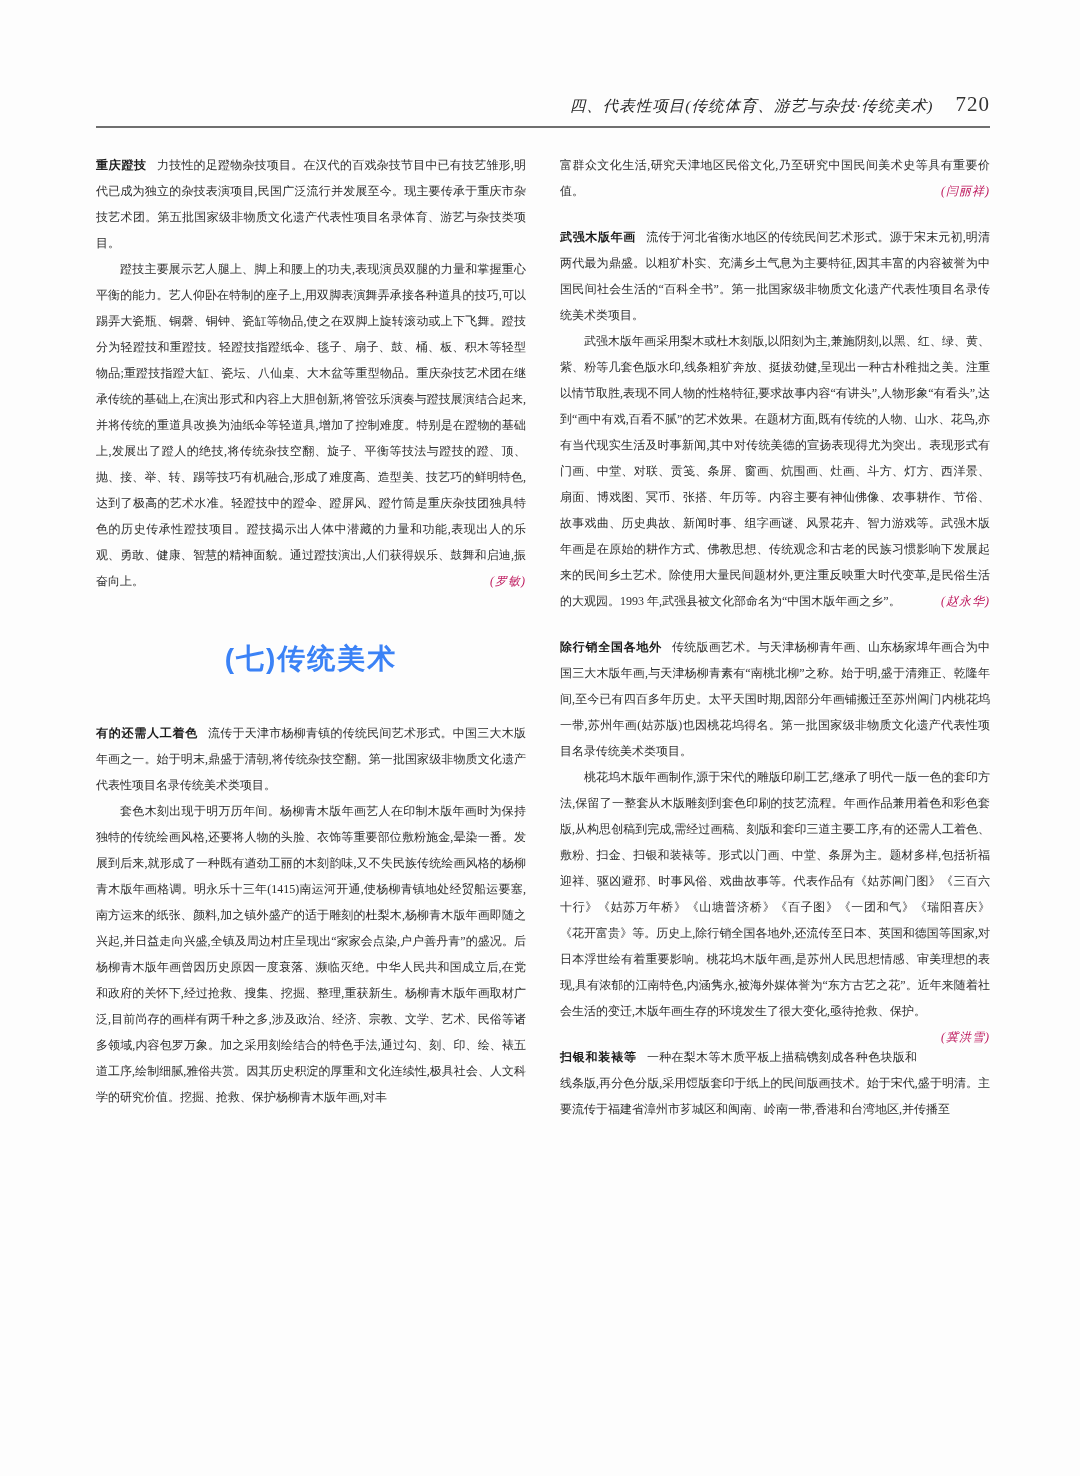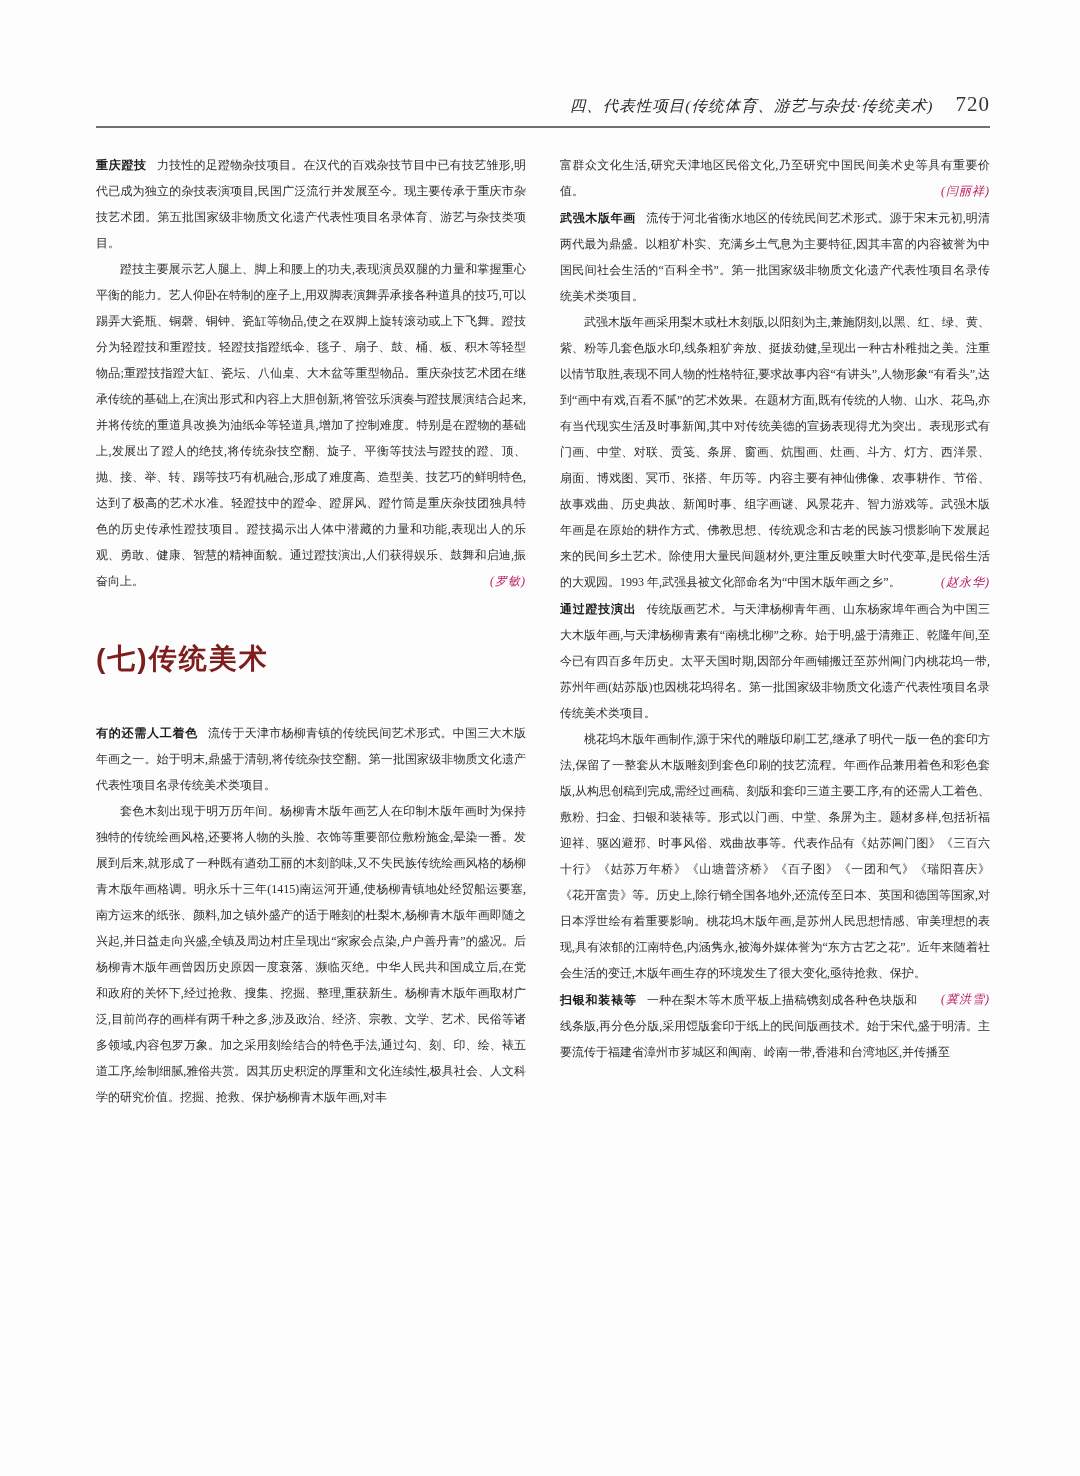--- a/index.html
+++ b/index.html
@@ -48,41 +48,42 @@
     flex:0 0 430px;
   }
   .para{
     margin:0;
     font-size:12px;
     line-height:26px;
     text-align:justify;
     color:#2d2d2d;
   }
   .para.indent{ text-indent:2em; }
-  .entry{ margin-top:1px; }
+  .entry{ margin-top:20px; }
   .entry.first{ margin-top:0; }
   .term{
     font-family:"Liberation Sans","DejaVu Sans",sans-serif;
     font-weight:700;
     color:#1c1c1c;
     margin-right:0.85em;
     letter-spacing:0.5px;
   }
   .attribution{
     float:right;
     font-style:italic;
     letter-spacing:1px;
     color:#be185d;
   }
   .section-heading{
+    text-align:center;
     font-family:"Liberation Sans","DejaVu Sans",sans-serif;
     font-weight:700;
     font-size:28px;
     letter-spacing:2px;
-    color:#7f1d1d;
+    color:#3b82f6;
     margin:46px 0 42px 0;
   }
 </style>
 </head>
 <body>
 
 <div class="page">
 
   <div class="running-head">
     <span class="head-title">四、代表性项目(传统体育、游艺与杂技·传统美术)</span>
@@ -110,21 +111,21 @@
     <div class="col">
 
       <p class="para"><span>富群众文化生活,研究天津地区民俗文化,乃至研究中国民间美术史等具有重要价值。</span><span class="attribution">(闫丽祥)</span></p>
 
       <div class="entry">
         <p class="para"><span class="term">武强木版年画</span><span>流传于河北省衡水地区的传统民间艺术形式。源于宋末元初,明清两代最为鼎盛。以粗犷朴实、充满乡土气息为主要特征,因其丰富的内容被誉为中国民间社会生活的“百科全书”。第一批国家级非物质文化遗产代表性项目名录传统美术类项目。</span></p>
         <p class="para indent"><span>武强木版年画采用梨木或杜木刻版,以阳刻为主,兼施阴刻,以黑、红、绿、黄、紫、粉等几套色版水印,线条粗犷奔放、挺拔劲健,呈现出一种古朴稚拙之美。注重以情节取胜,表现不同人物的性格特征,要求故事内容“有讲头”,人物形象“有看头”,达到“画中有戏,百看不腻”的艺术效果。在题材方面,既有传统的人物、山水、花鸟,亦有当代现实生活及时事新闻,其中对传统美德的宣扬表现得尤为突出。表现形式有门画、中堂、对联、贡笺、条屏、窗画、炕围画、灶画、斗方、灯方、西洋景、扇面、博戏图、冥币、张搭、年历等。内容主要有神仙佛像、农事耕作、节俗、故事戏曲、历史典故、新闻时事、组字画谜、风景花卉、智力游戏等。武强木版年画是在原始的耕作方式、佛教思想、传统观念和古老的民族习惯影响下发展起来的民间乡土艺术。除使用大量民间题材外,更注重反映重大时代变革,是民俗生活的大观园。1993 年,武强县被文化部命名为“中国木版年画之乡”。</span><span class="attribution">(赵永华)</span></p>
       </div>
 
       <div class="entry">
-        <p class="para"><span class="term">通过蹬技演出</span><span>传统版画艺术。与天津杨柳青年画、山东杨家埠年画合为中国三大木版年画,与天津杨柳青素有“南桃北柳”之称。始于明,盛于清雍正、乾隆年间,至今已有四百多年历史。太平天国时期,因部分年画铺搬迁至苏州阊门内桃花坞一带,苏州年画(姑苏版)也因桃花坞得名。第一批国家级非物质文化遗产代表性项目名录传统美术类项目。</span></p>
+        <p class="para"><span class="term">除行销全国各地外</span><span>传统版画艺术。与天津杨柳青年画、山东杨家埠年画合为中国三大木版年画,与天津杨柳青素有“南桃北柳”之称。始于明,盛于清雍正、乾隆年间,至今已有四百多年历史。太平天国时期,因部分年画铺搬迁至苏州阊门内桃花坞一带,苏州年画(姑苏版)也因桃花坞得名。第一批国家级非物质文化遗产代表性项目名录传统美术类项目。</span></p>
         <p class="para indent"><span>桃花坞木版年画制作,源于宋代的雕版印刷工艺,继承了明代一版一色的套印方法,保留了一整套从木版雕刻到套色印刷的技艺流程。年画作品兼用着色和彩色套版,从构思创稿到完成,需经过画稿、刻版和套印三道主要工序,有的还需人工着色、敷粉、扫金、扫银和装裱等。形式以门画、中堂、条屏为主。题材多样,包括祈福迎祥、驱凶避邪、时事风俗、戏曲故事等。代表作品有《姑苏阊门图》《三百六十行》《姑苏万年桥》《山塘普济桥》《百子图》《一团和气》《瑞阳喜庆》《花开富贵》等。历史上,除行销全国各地外,还流传至日本、英国和德国等国家,对日本浮世绘有着重要影响。桃花坞木版年画,是苏州人民思想情感、审美理想的表现,具有浓郁的江南特色,内涵隽永,被海外媒体誉为“东方古艺之花”。近年来随着社会生活的变迁,木版年画生存的环境发生了很大变化,亟待抢救、保护。</span><span class="attribution">(冀洪雪)</span></p>
       </div>
 
       <div class="entry">
         <p class="para"><span class="term">扫银和装裱等</span><span>一种在梨木等木质平板上描稿镌刻成各种色块版和线条版,再分色分版,采用饾版套印于纸上的民间版画技术。始于宋代,盛于明清。主要流传于福建省漳州市芗城区和闽南、岭南一带,香港和台湾地区,并传播至</span></p>
       </div>
 
     </div>
 
   </div>

